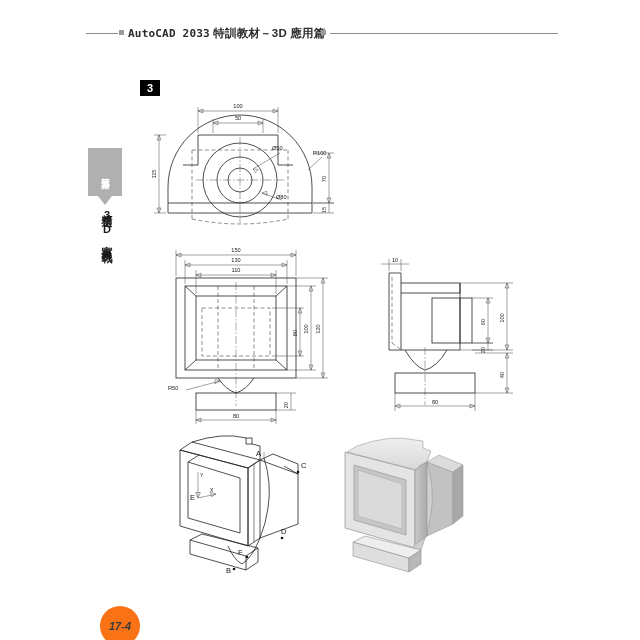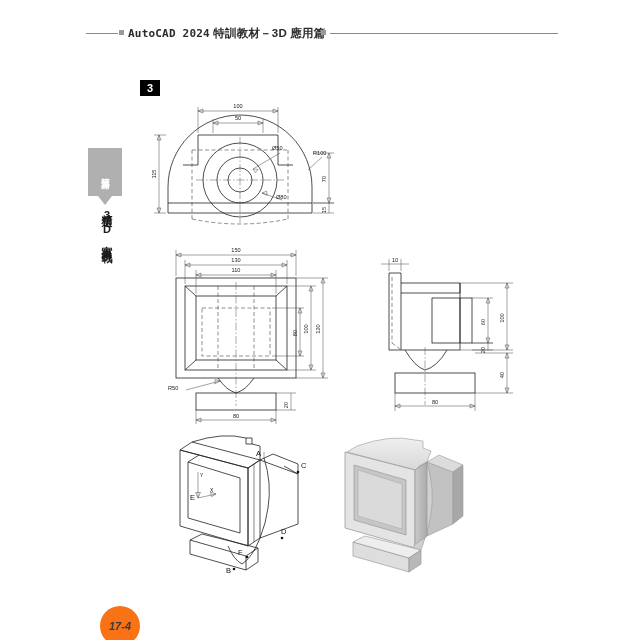--- a/index.html
+++ b/index.html
@@ -86,21 +86,21 @@
 </style>
 </head>
 <body>
 
 <div class="page">
 
   <div class="header">
     <div class="hdr-rule left"></div>
     <div class="hdr-sq l"></div>
     <div class="hdr-title">
-      <span class="en">AutoCAD 2024</span>
+      <span class="en">AutoCAD 2033</span>
       <span>特訓教材－3D 應用篇</span>
     </div>
     <div class="hdr-sq r"></div>
     <div class="hdr-rule right"></div>
   </div>
 
   <div class="sidetab">
     <div class="sidetab-text">第三篇</div>
   </div>
   <div class="sidetab-arrow"></div>

